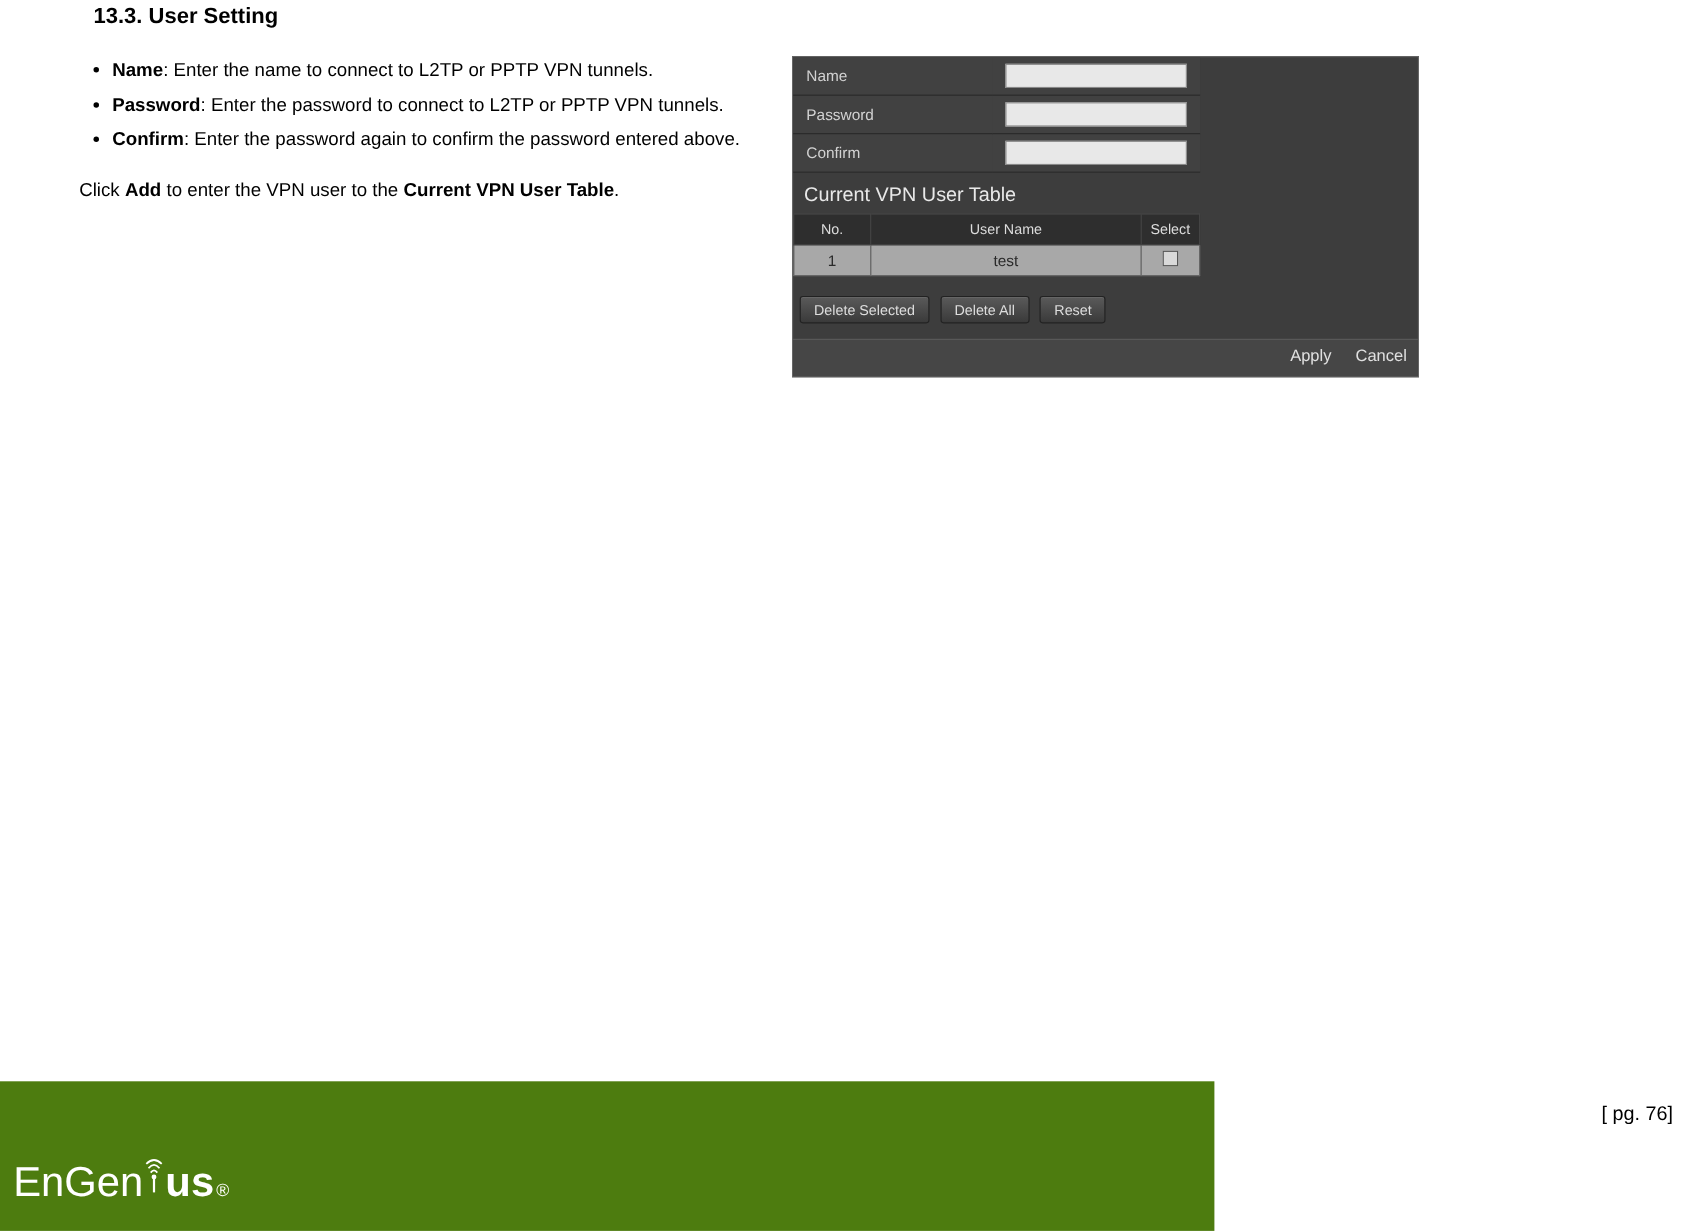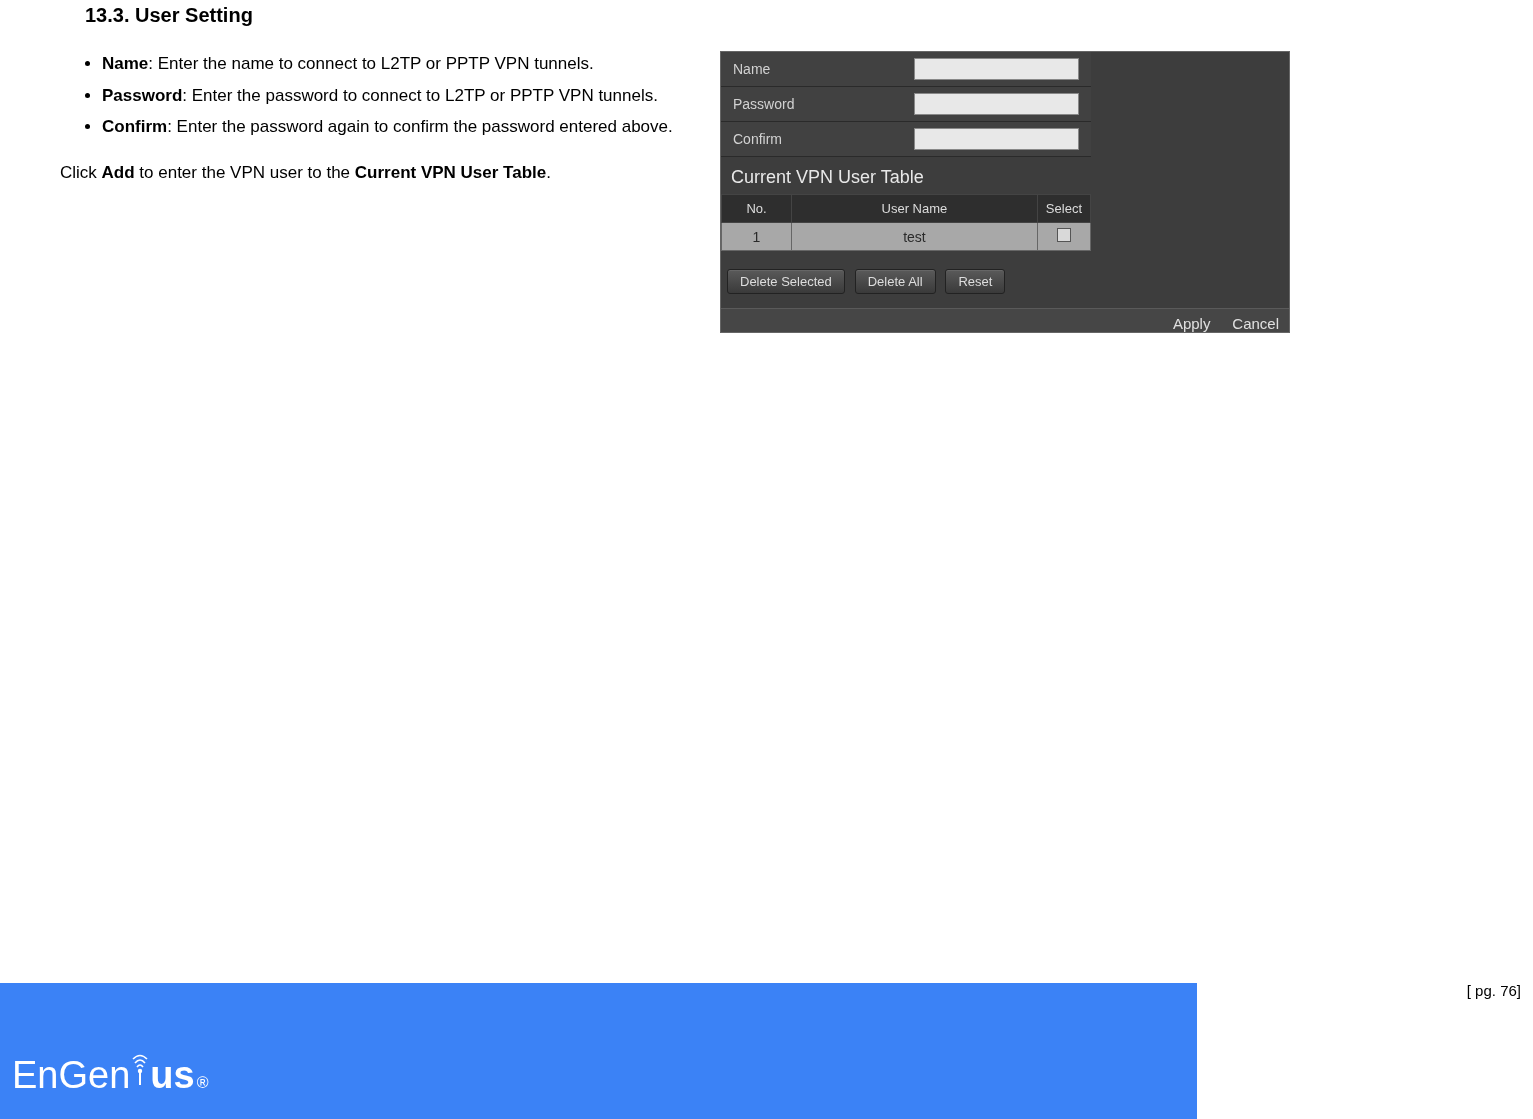--- a/index.html
+++ b/index.html
@@ -26,21 +26,21 @@
       list-style: disc;
       margin-left: 42px;
       margin-bottom: 20px;
     }
     ul.bullets li {
       margin-bottom: 6px;
       line-height: 1.5;
     }
     ul.bullets li .term { font-weight: bold; }
     p.instruction {
-      margin-left: 0;
+      margin-left: 12px;
       line-height: 1.5;
     }
     p.instruction b { font-weight: bold; }
 
     .two-col {
       display: flex;
       align-items: flex-start;
     }
     .left-col {
       flex: 0 0 660px;
@@ -137,39 +137,39 @@
       background: #d9d9d9;
       border: 1px solid #555;
     }
     .table-btn-row {
       padding: 18px 6px 14px 6px;
     }
     .table-btn-row .btn { margin-right: 6px; }
 
     .bottom-btns {
       text-align: right;
-      padding: 6px 10px 0 10px;
+      padding: 6px 10px 10px 10px;
       background: #464646;
       border-top: 1px solid #5a5a5a;
     }
     .bottom-btns .link-btn {
       color: #e0e0e0;
       font-size: 15px;
       margin-left: 18px;
       cursor: pointer;
     }
 
     
     .footer-bar {
       position: absolute;
       bottom: 0;
       left: 0;
-      width: 1197px;
+      width: 1104px;
       height: 136px;
-      background: #3b82f6;
+      background: #4d7c0f;
       display: flex;
       align-items: flex-end;
       padding: 0 0 22px 12px;
     }
     .logo {
       color: #fff;
       font-size: 38px;
       font-weight: 300;
       letter-spacing: 0px;
       font-family: "Segoe UI", Arial, sans-serif;
@@ -184,23 +184,23 @@
       display: inline-block;
       vertical-align: top;
       margin: 0 0 0 0;
       position: relative;
       top: -2px;
     }
     .wifi-icon svg { display: block; }
 
     .page-number {
       position: absolute;
-      bottom: 120px;
+      bottom: 96px;
       right: 12px;
-      font-size: 15px;
+      font-size: 18px;
       color: #000;
     }
   </style>
 </head>
 <body>
 
 <div class="page-content">
   <h2 class="section-heading">13.3.  User Setting</h2>
 
   <div class="two-col">

